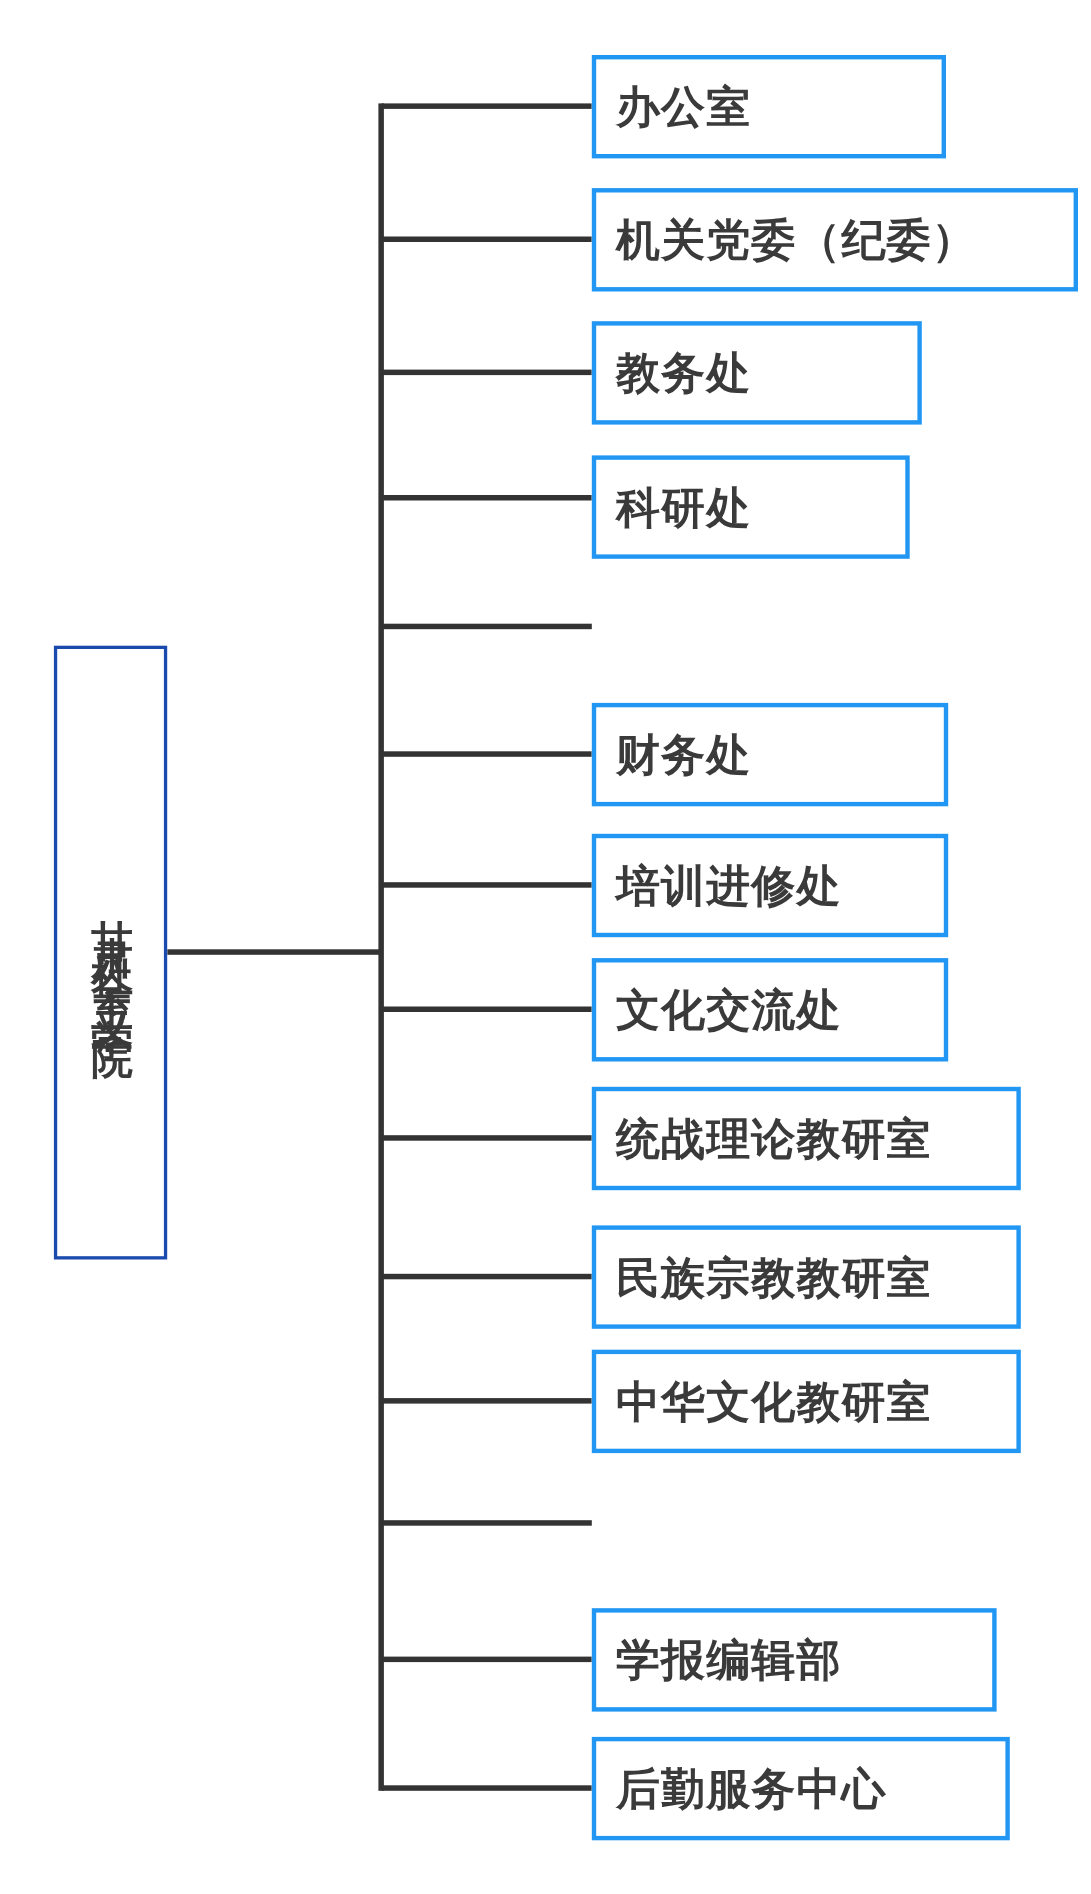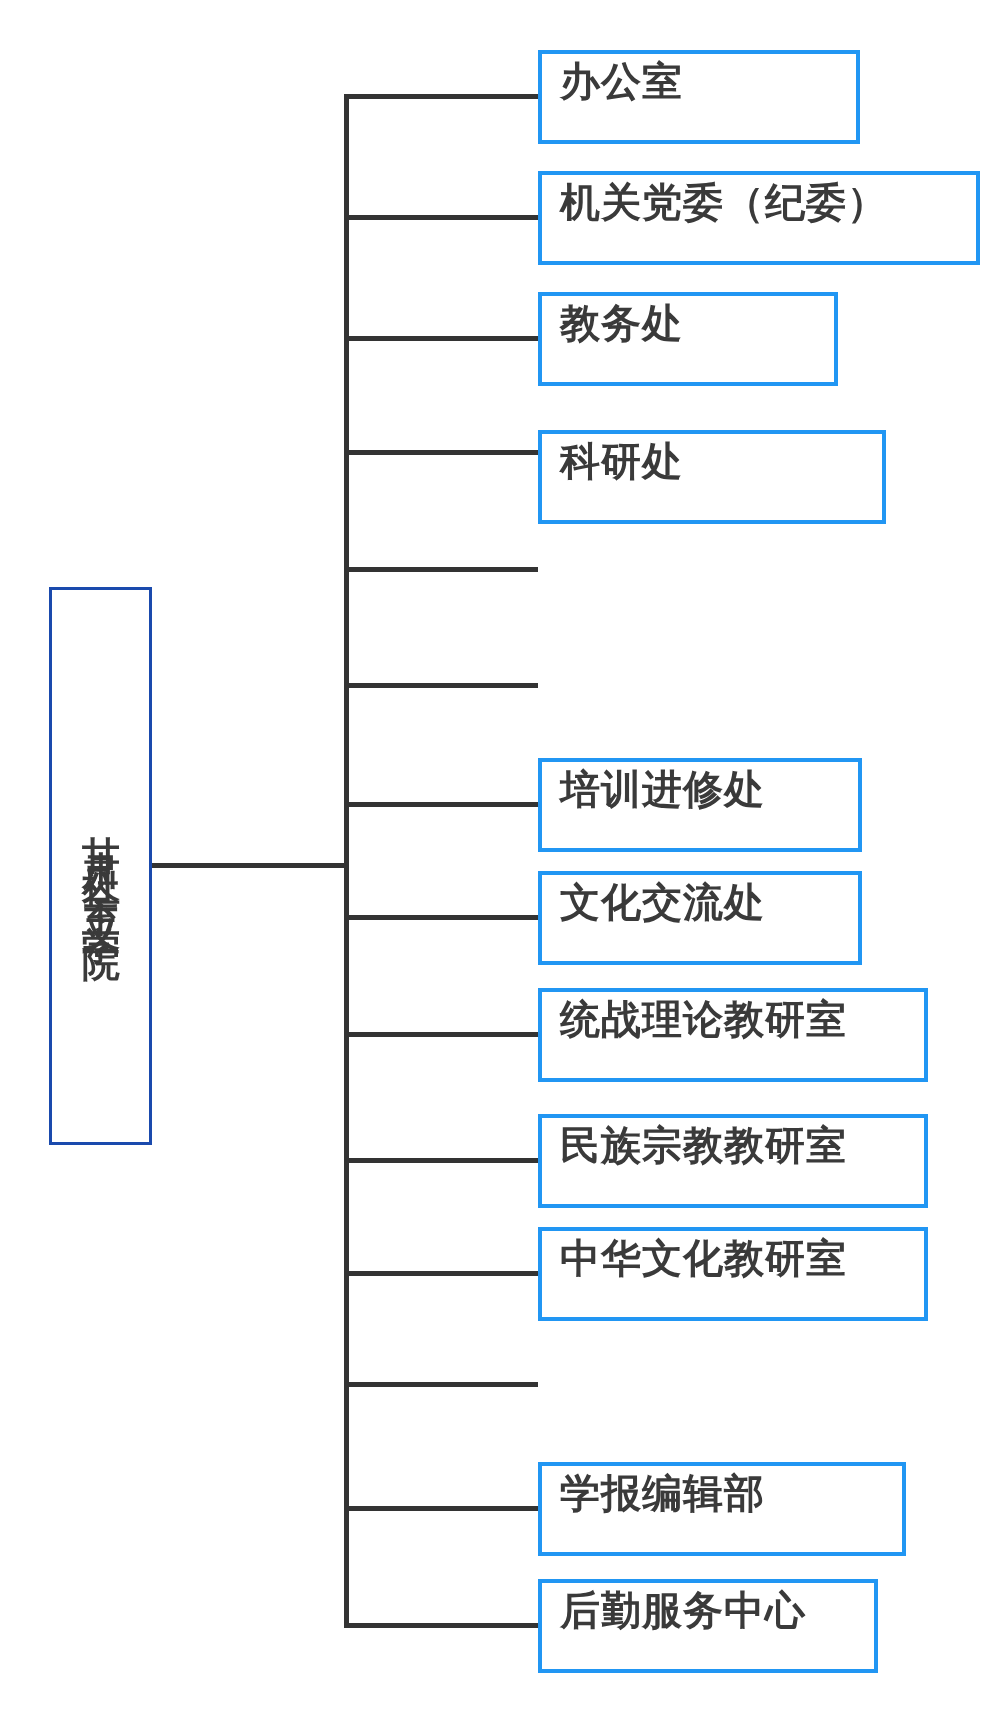--- a/index.html
+++ b/index.html
@@ -40,21 +40,21 @@
   }
   
   .node {
     position: absolute;
     left: 538px;
     height: 94px;
     box-sizing: border-box;
     border: 4px solid var(--node-border, #2196f3);
     background: #fff;
     display: flex;
-    align-items: flex-start;
+    align-items: center;
   }
   .node-label {
     padding-left: 18px;
     font-size: 40px;
     font-weight: 600;
     letter-spacing: 1px;
     color: var(--text, #3a3a3a);
     white-space: nowrap;
   }
   
@@ -96,38 +96,41 @@
 
   <div class="node" style="top:50px;   width:322px">
     <span class="node-label">办公室</span>
   </div>
   <div class="node" style="top:171px;  width:442px">
     <span class="node-label">机关党委（纪委）</span>
   </div>
   <div class="node" style="top:292px;  width:300px">
     <span class="node-label">教务处</span>
   </div>
-  <div class="node" style="top:430px;  width:348px">
+  <div class="node" style="top:414px;  width:289px">
     <span class="node-label">科研处</span>
+  </div>
+  <div class="node" style="top:639px;  width:324px">
+    <span class="node-label">财务处</span>
   </div>
   <div class="node" style="top:758px;  width:324px">
     <span class="node-label">培训进修处</span>
   </div>
   <div class="node" style="top:871px;  width:324px">
     <span class="node-label">文化交流处</span>
   </div>
   <div class="node" style="top:988px;  width:390px">
     <span class="node-label">统战理论教研室</span>
   </div>
   <div class="node" style="top:1114px; width:390px">
     <span class="node-label">民族宗教教研室</span>
   </div>
   <div class="node" style="top:1227px; width:390px">
     <span class="node-label">中华文化教研室</span>
   </div>
   <div class="node" style="top:1462px; width:368px">
     <span class="node-label">学报编辑部</span>
   </div>
-  <div class="node" style="top:1579px; width:340px">
+  <div class="node" style="top:1579px; width:380px">
     <span class="node-label">后勤服务中心</span>
   </div>
 
 </div>
 
 </body></html>

